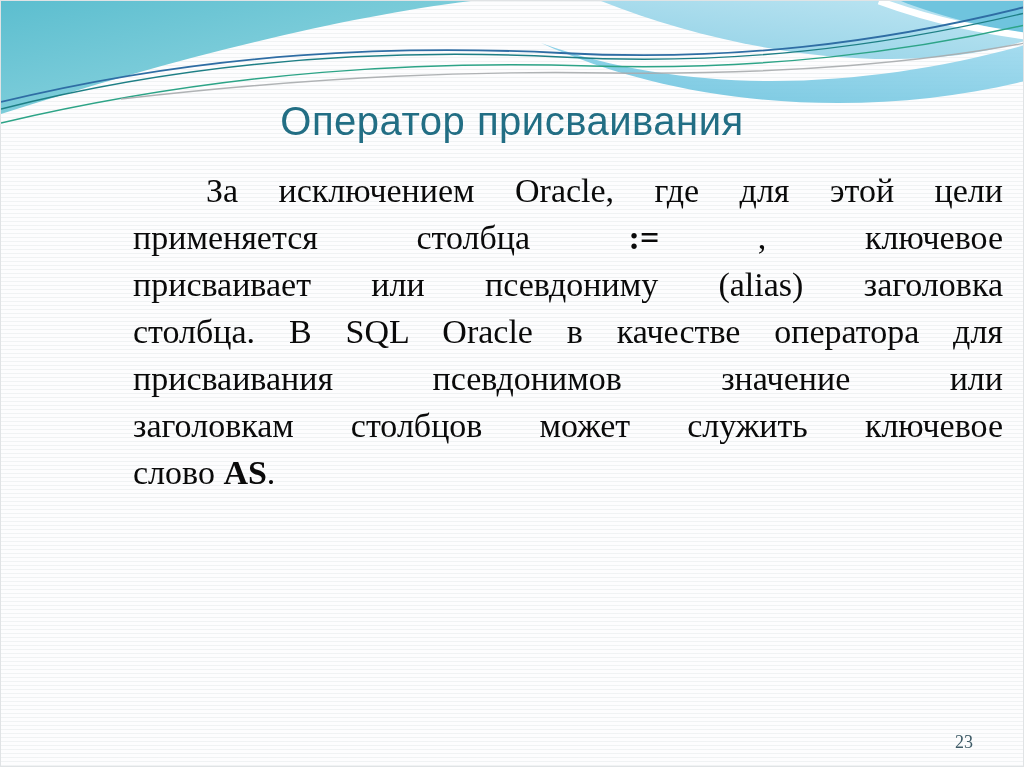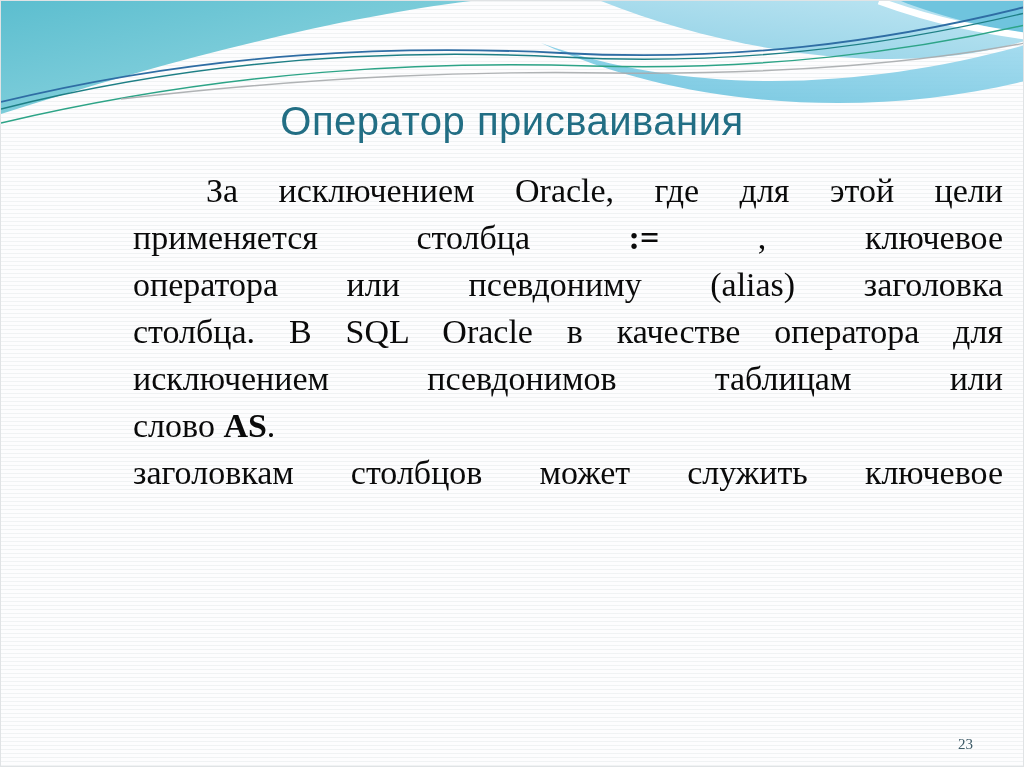--- a/index.html
+++ b/index.html
@@ -43,21 +43,21 @@
     text-align-last:justify;
     -moz-text-align-last:justify;
     text-justify:inter-word;
   }
   .slide-body .line.first{ text-indent:73px; }
   .slide-body .line.last{ text-align-last:left; -moz-text-align-last:left; }
   .slide-body b{ font-weight:bold; }
   .page-number{
     position:absolute;right:50px;bottom:13px;
     font-family:"Liberation Serif", serif;
-    font-size:15px;
+    font-size:18px;
     color:#3d5a66;
   }
 </style>
 </head>
 <body>
 
 <div class="slide">
 
   <svg class="banner" viewBox="0 0 1024 175" xmlns="http://www.w3.org/2000/svg" aria-hidden="true">
     <defs>
@@ -83,22 +83,22 @@
     <path d="M0,108 C 210,55 400,48 560,56 C 730,65 880,46 1024,12" stroke="#1e7f85" stroke-width="1.4" fill="none"></path>
     <path d="M0,122 C 230,68 430,60 590,65 C 760,70 910,50 1024,24" stroke="#2da487" stroke-width="1.5" fill="none"></path>
     <path d="M120,98 C 330,74 480,70 610,72 C 790,74 930,60 1024,42" stroke="#a7abad" stroke-width="1.4" fill="none" opacity="0.9"></path>
   </svg>
 
   <h1 class="slide-title">Оператор присваивания</h1>
 
   <div class="slide-body">
       <div class="line first"><span>За исключением Oracle, где для этой цели</span></div>
       <div class="line"><span>применяется столбца </span><b>:=</b><span> , ключевое</span></div>
-      <div class="line"><span>оператора или псевдониму (alias) заголовка</span></div>
+      <div class="line"><span>присваивает или псевдониму (alias) заголовка</span></div>
       <div class="line"><span>столбца. В SQL Oracle в качестве оператора для</span></div>
-      <div class="line"><span>исключением псевдонимов таблицам или</span></div>
+      <div class="line"><span>присваивания псевдонимов значение или</span></div>
+      <div class="line"><span>заголовкам столбцов может служить ключевое</span></div>
       <div class="line last"><span>слово </span><b>AS</b><span>.</span></div>
-      <div class="line"><span>заголовкам столбцов может служить ключевое</span></div>
     </div>
 
   <div class="page-number">23</div>
 
 </div>
 
 </body></html>

